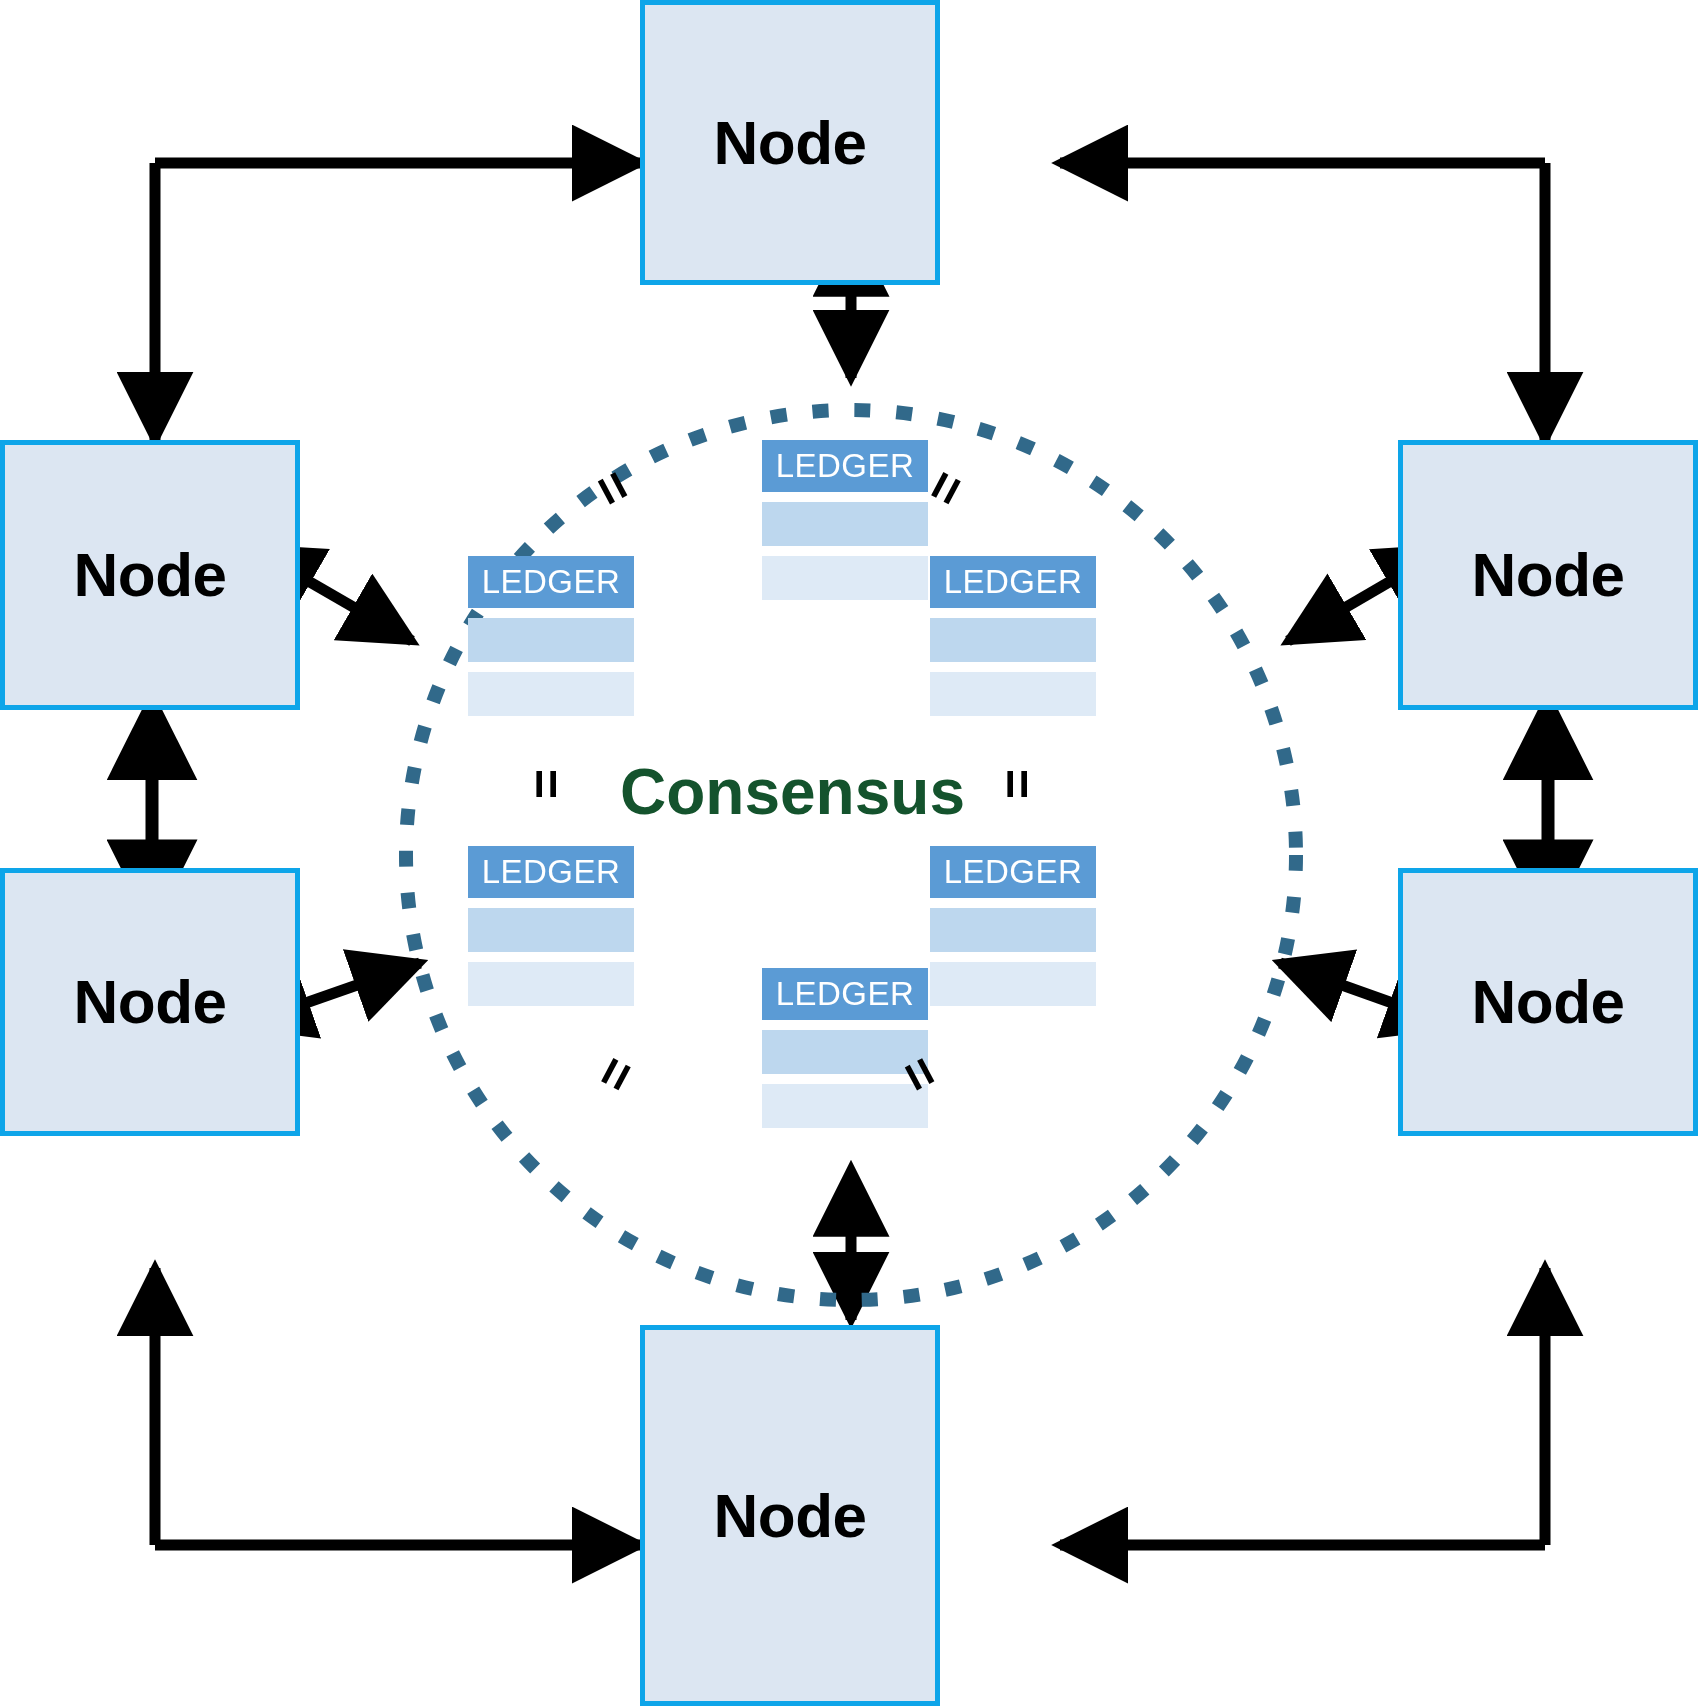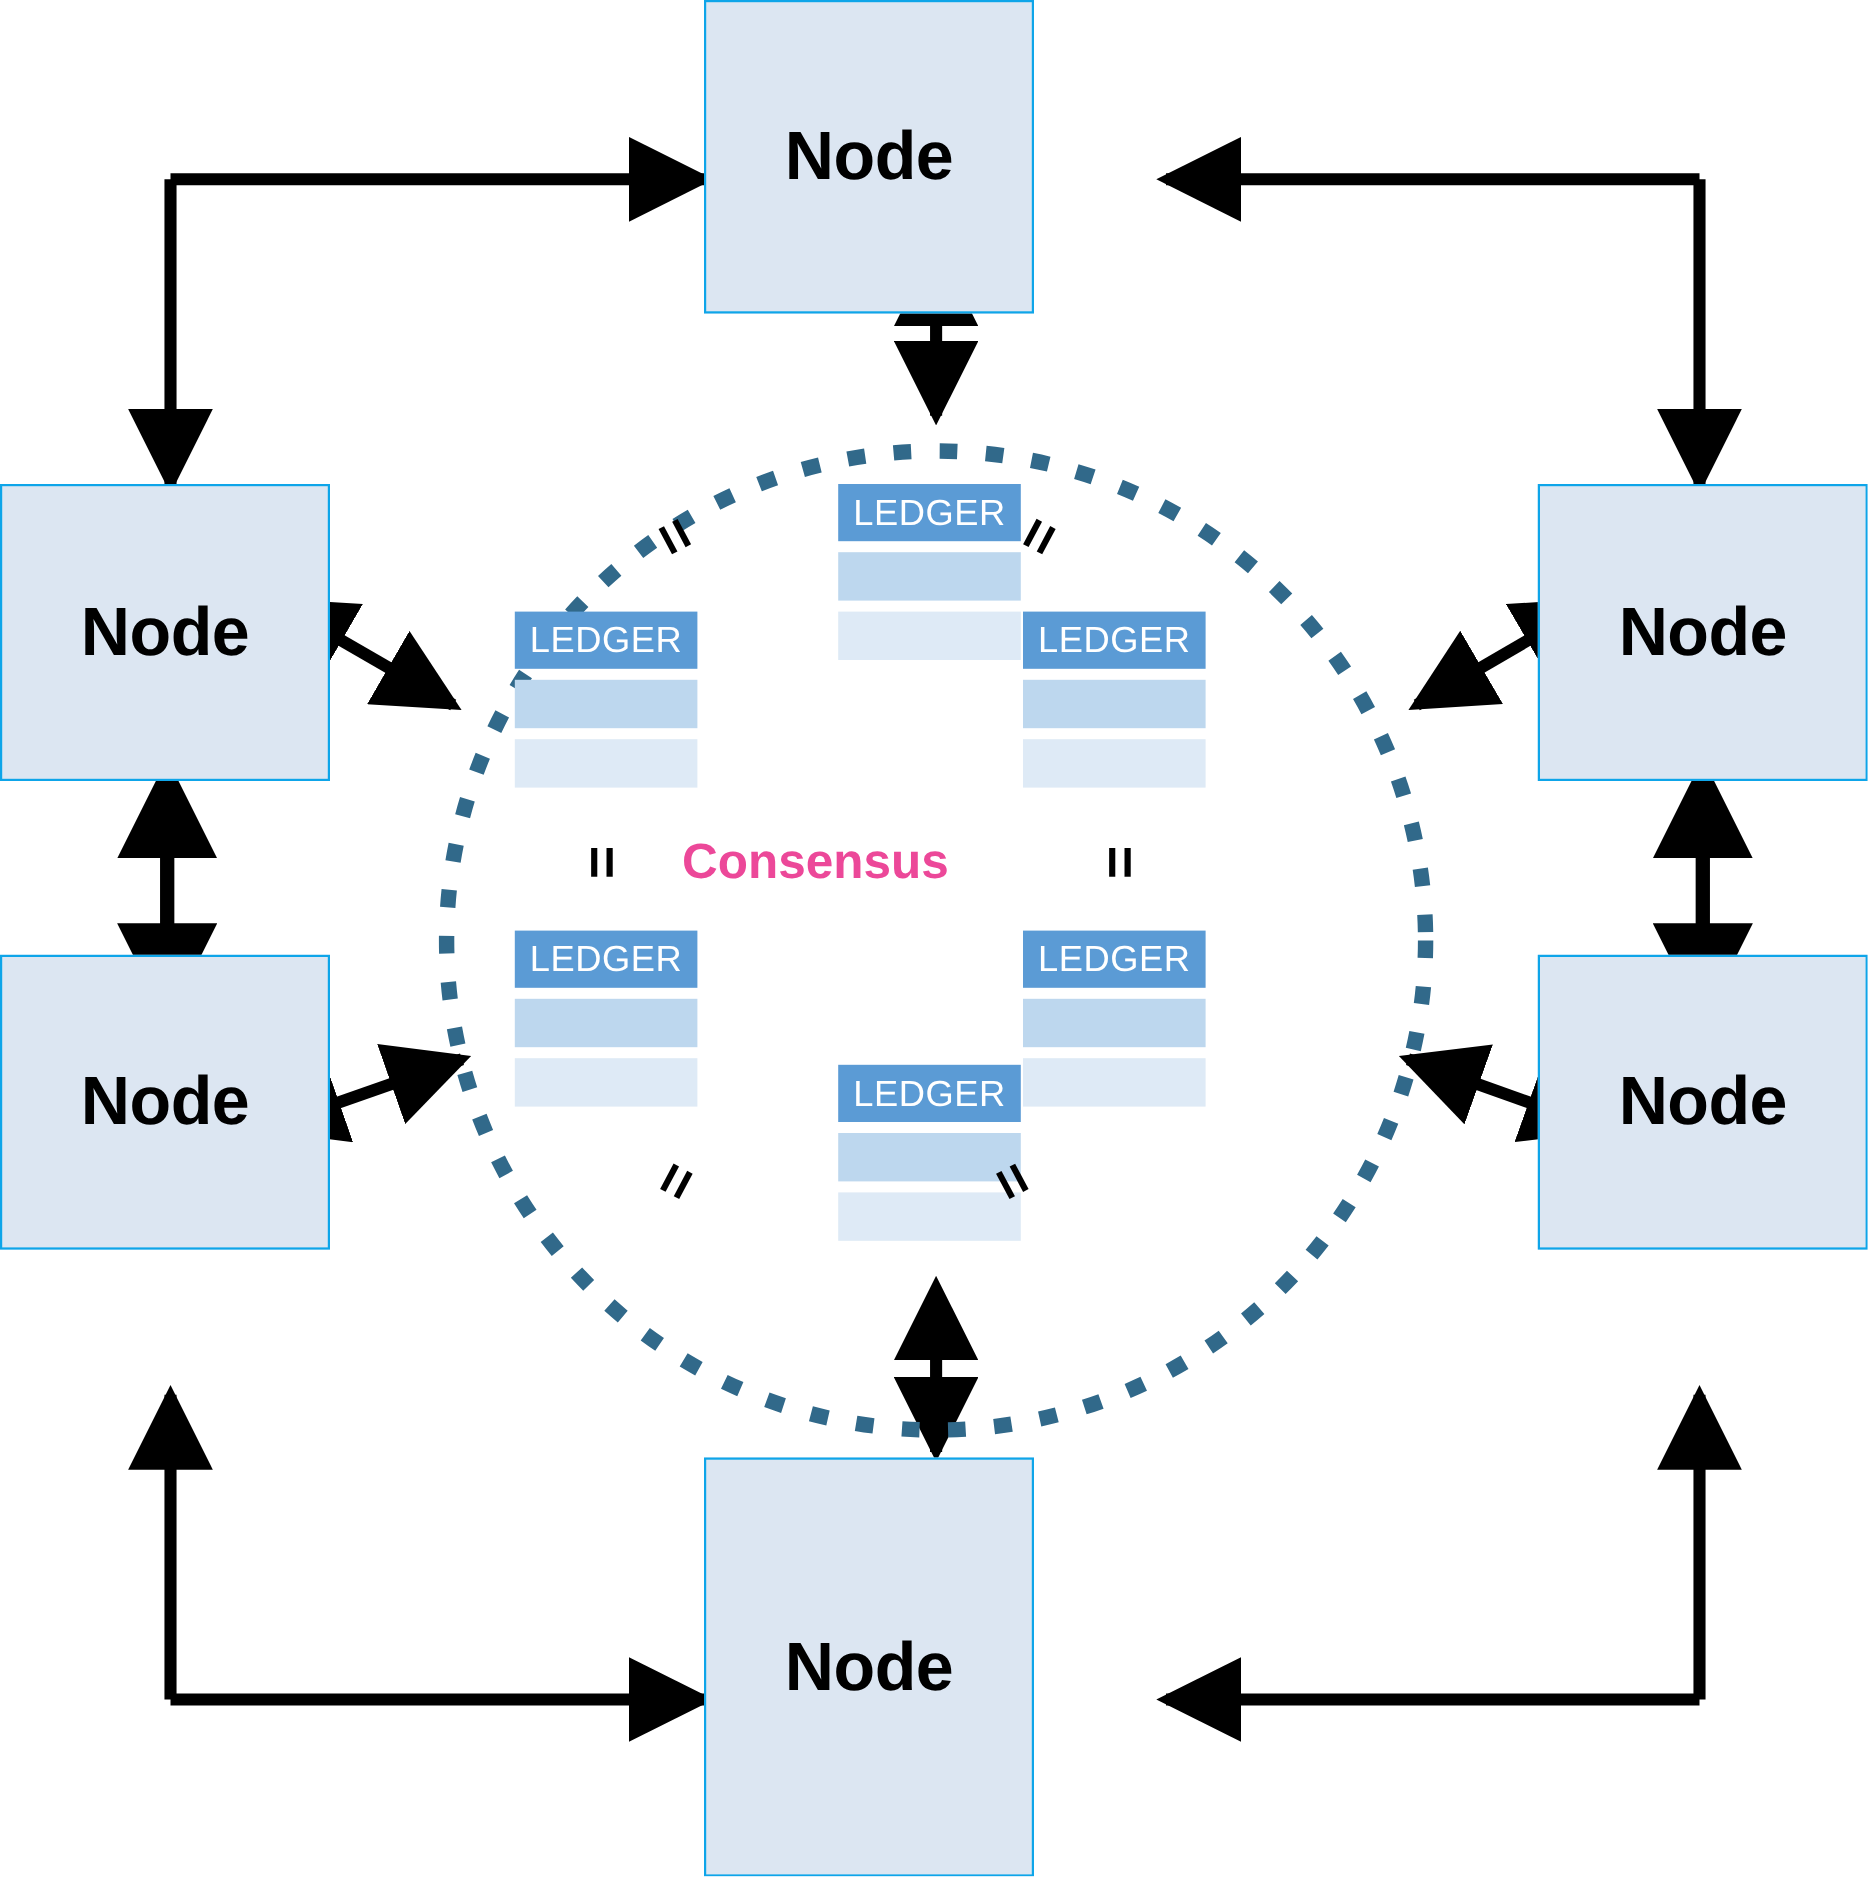--- a/index.html
+++ b/index.html
@@ -22,21 +22,21 @@
     left: 0;
     top: 0;
     width: 1698px;
     height: 1706px;
     pointer-events: none;
   }
   
   .node {
     position: absolute;
     background: #dce6f2;
-    border: 2px solid #0ea5e9;
+    border: 5px solid #0ea5e9;
     box-sizing: border-box;
     display: flex;
     align-items: center;
     justify-content: center;
   }
   .node-label {
     font-family: "Liberation Sans", sans-serif;
     font-weight: bold;
     font-size: 62px;
     color: #000000;
@@ -85,22 +85,22 @@
     user-select: none;
   }
   .eq-tilt-r { transform: rotate(62deg); }
   .eq-tilt-l { transform: rotate(-62deg); }
   .eq-up     { transform: rotate(90deg); }
   
   #consensus-label {
     position: absolute;
     font-family: "Liberation Sans", sans-serif;
     font-weight: bold;
-    font-size: 45px;
-    color: #ec4899;
+    font-size: 64px;
+    color: #14532d;
     white-space: nowrap;
     line-height: 1;
   }
 </style>
 </head>
 <body>
 
 <div id="stage">
 
   <svg class="layer" viewBox="0 0 1698 1706">

